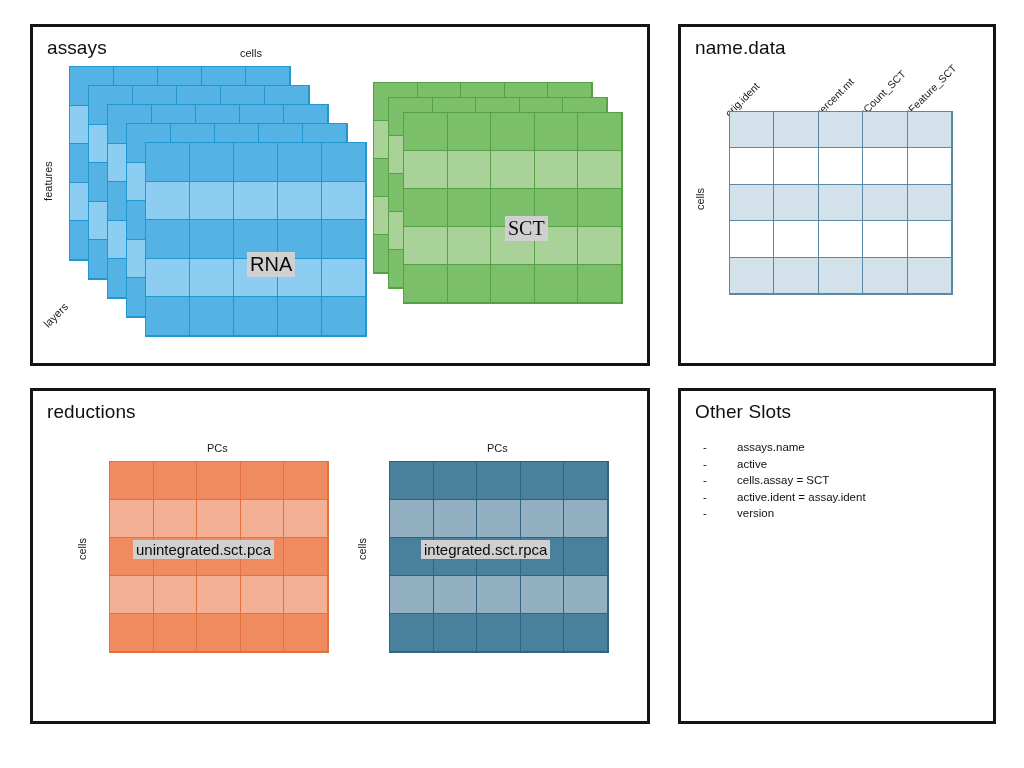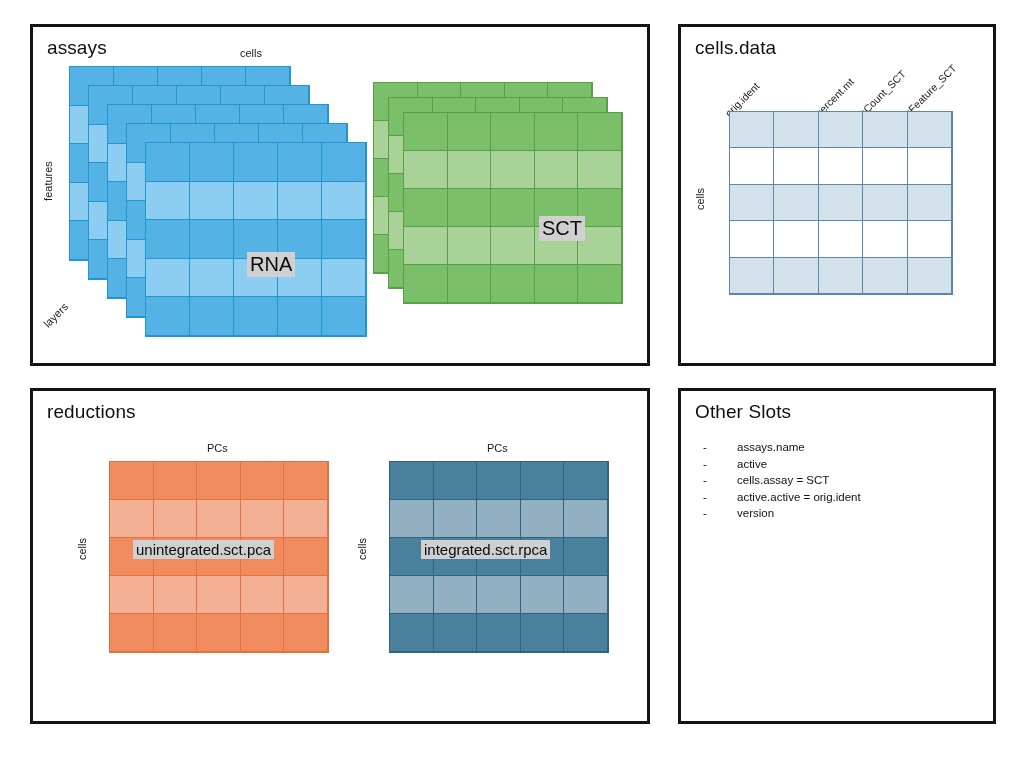--- a/index.html
+++ b/index.html
@@ -261,21 +261,21 @@
         <div class="cell" style="background: rgb(142, 205, 242); border-right: 1px solid rgb(33, 150, 207); border-bottom: 1px solid rgb(33, 150, 207);"></div>
         <div class="cell" style="background: rgb(84, 179, 228); border-right: 1px solid rgb(33, 150, 207); border-bottom: 1px solid rgb(33, 150, 207);"></div>
         <div class="cell" style="background: rgb(84, 179, 228); border-right: 1px solid rgb(33, 150, 207); border-bottom: 1px solid rgb(33, 150, 207);"></div>
         <div class="cell" style="background: rgb(84, 179, 228); border-right: 1px solid rgb(33, 150, 207); border-bottom: 1px solid rgb(33, 150, 207);"></div>
         <div class="cell" style="background: rgb(84, 179, 228); border-right: 1px solid rgb(33, 150, 207); border-bottom: 1px solid rgb(33, 150, 207);"></div>
         <div class="cell" style="background: rgb(84, 179, 228); border-right: 1px solid rgb(33, 150, 207); border-bottom: 1px solid rgb(33, 150, 207);"></div>
       </div>
     </div>
 
   <div id="sct-group">
-    <div class="tag tag-lg" id="sct-tag" style="left: 506px; top: 189px;">SCT</div>
+    <div class="tag tag-lg" id="sct-tag" style="left: 472px; top: 189px; font-family: Liberation Serif, serif;">SCT</div>
   <div class="matrix" style="left: 370px; top: 85px; width: 220px; height: 192px; grid-template-columns: repeat(5, 1fr); grid-template-rows: repeat(5, 1fr); border: 1px solid rgb(86, 160, 69); background: rgb(124, 191, 106); z-index: 12;">
         <div class="cell" style="background: rgb(124, 191, 106); border-right: 1px solid rgb(86, 160, 69); border-bottom: 1px solid rgb(86, 160, 69);"></div>
         <div class="cell" style="background: rgb(124, 191, 106); border-right: 1px solid rgb(86, 160, 69); border-bottom: 1px solid rgb(86, 160, 69);"></div>
         <div class="cell" style="background: rgb(124, 191, 106); border-right: 1px solid rgb(86, 160, 69); border-bottom: 1px solid rgb(86, 160, 69);"></div>
         <div class="cell" style="background: rgb(124, 191, 106); border-right: 1px solid rgb(86, 160, 69); border-bottom: 1px solid rgb(86, 160, 69);"></div>
         <div class="cell" style="background: rgb(124, 191, 106); border-right: 1px solid rgb(86, 160, 69); border-bottom: 1px solid rgb(86, 160, 69);"></div>
         <div class="cell" style="background: rgb(168, 210, 151); border-right: 1px solid rgb(86, 160, 69); border-bottom: 1px solid rgb(86, 160, 69);"></div>
         <div class="cell" style="background: rgb(168, 210, 151); border-right: 1px solid rgb(86, 160, 69); border-bottom: 1px solid rgb(86, 160, 69);"></div>
         <div class="cell" style="background: rgb(168, 210, 151); border-right: 1px solid rgb(86, 160, 69); border-bottom: 1px solid rgb(86, 160, 69);"></div>
         <div class="cell" style="background: rgb(168, 210, 151); border-right: 1px solid rgb(86, 160, 69); border-bottom: 1px solid rgb(86, 160, 69);"></div>
@@ -347,21 +347,21 @@
         <div class="cell" style="background: rgb(124, 191, 106); border-right: 1px solid rgb(86, 160, 69); border-bottom: 1px solid rgb(86, 160, 69);"></div>
         <div class="cell" style="background: rgb(124, 191, 106); border-right: 1px solid rgb(86, 160, 69); border-bottom: 1px solid rgb(86, 160, 69);"></div>
         <div class="cell" style="background: rgb(124, 191, 106); border-right: 1px solid rgb(86, 160, 69); border-bottom: 1px solid rgb(86, 160, 69);"></div>
         <div class="cell" style="background: rgb(124, 191, 106); border-right: 1px solid rgb(86, 160, 69); border-bottom: 1px solid rgb(86, 160, 69);"></div>
         <div class="cell" style="background: rgb(124, 191, 106); border-right: 1px solid rgb(86, 160, 69); border-bottom: 1px solid rgb(86, 160, 69);"></div>
       </div>
     </div>
 </div>
 
 <div class="panel" id="panel-metadata">
-  <div class="panel-title">cells.data</div>
+  <div class="panel-title">name.data</div>
   <div id="meta-heads">
       <div class="meta-head" style="left: 50px; top: 80px;">orig.ident</div>
       <div class="meta-head" style="left: 94.8px; top: 80px;">...</div>
       <div class="meta-head" style="left: 139.6px; top: 80px;">percent.mt</div>
       <div class="meta-head" style="left: 184.4px; top: 80px;">nCount_SCT</div>
       <div class="meta-head" style="left: 229.2px; top: 80px;">nFeature_SCT</div>
     </div>
   <div id="meta-table">
       <div class="cell meta-shade"></div>
       <div class="cell meta-shade"></div>
@@ -472,20 +472,20 @@
       <div class="slot-row">
         <span class="slot-dash">-</span>
         <span class="slot-text">active</span>
       </div>
       <div class="slot-row">
         <span class="slot-dash">-</span>
         <span class="slot-text">cells.assay = SCT</span>
       </div>
       <div class="slot-row">
         <span class="slot-dash">-</span>
-        <span class="slot-text">active.active = orig.ident</span>
+        <span class="slot-text">active.ident = assay.ident</span>
       </div>
       <div class="slot-row">
         <span class="slot-dash">-</span>
         <span class="slot-text">version</span>
       </div>
     </div>
 </div>
 
 </body></html>

